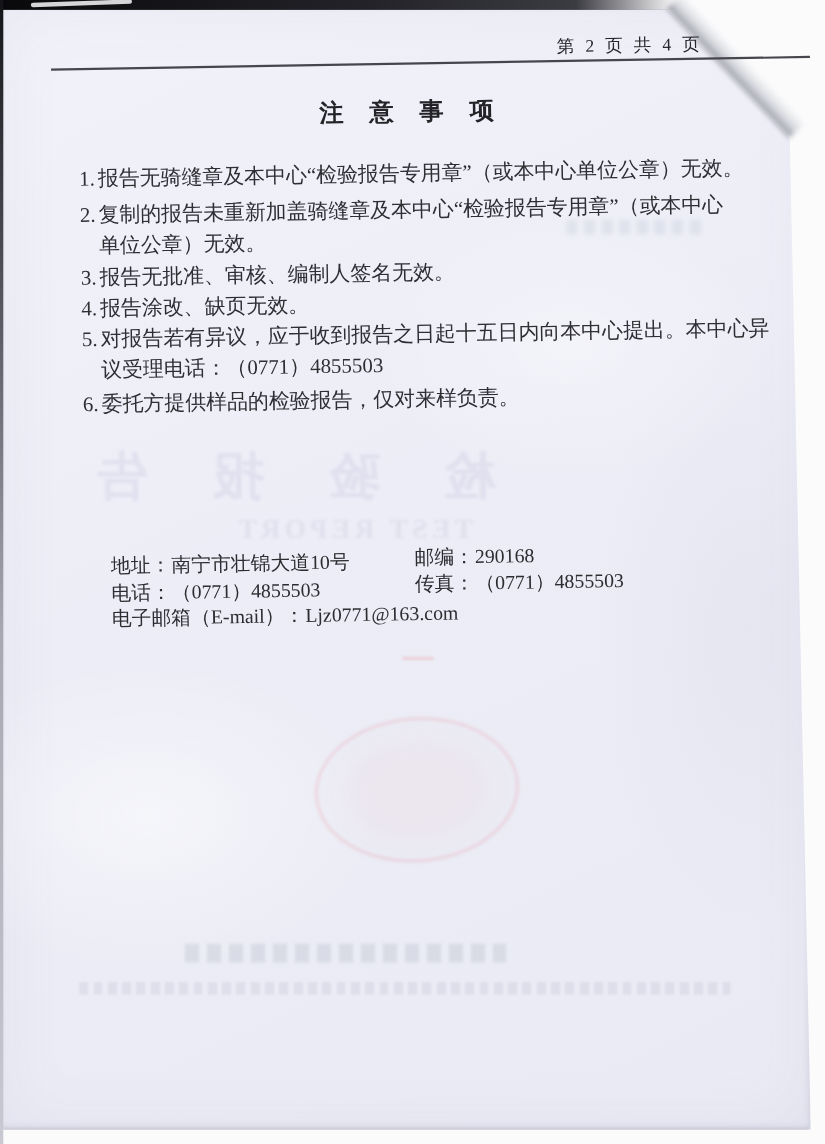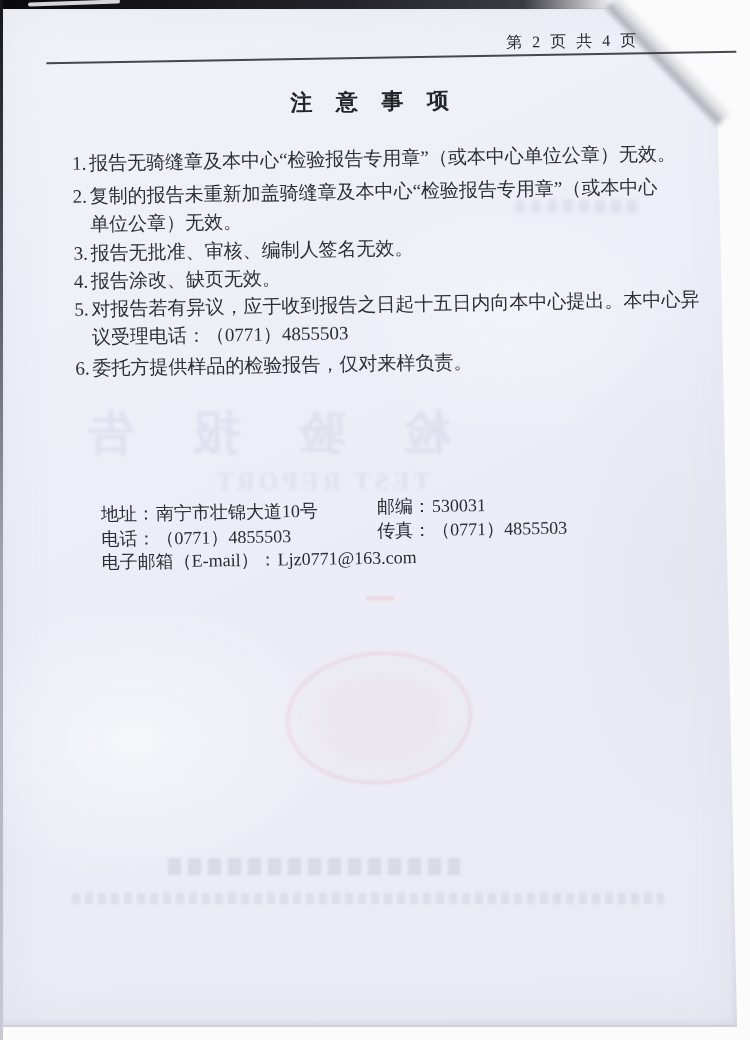--- a/index.html
+++ b/index.html
@@ -125,21 +125,21 @@
     </div>
     <div class="notice" style="top:355px">
       <span class="num">6.</span>
       <div class="nline">委托方提供样品的检验报告，仅对来样负责。</div>
     </div>
 
     <div class="cline" style="left:95px;top:503px">
       <span class="lbl">地址：</span><span>南宁市壮锦大道10号</span>
     </div>
     <div class="cline" style="left:371px;top:500px">
-      <span class="lbl">邮编：</span><span>530031</span>
+      <span class="lbl">邮编：</span><span>290168</span>
     </div>
     <div class="cline" style="left:95px;top:528px">
       <span class="lbl">电话：</span><span>（0771）4855503</span>
     </div>
     <div class="cline" style="left:371px;top:524px">
       <span class="lbl">传真：</span><span>（0771）4855503</span>
     </div>
     <div class="cline" style="left:95px;top:551px">
       <span class="lbl">电子邮箱（E-mail）：</span><span>Ljz0771@163.com</span>
     </div>

